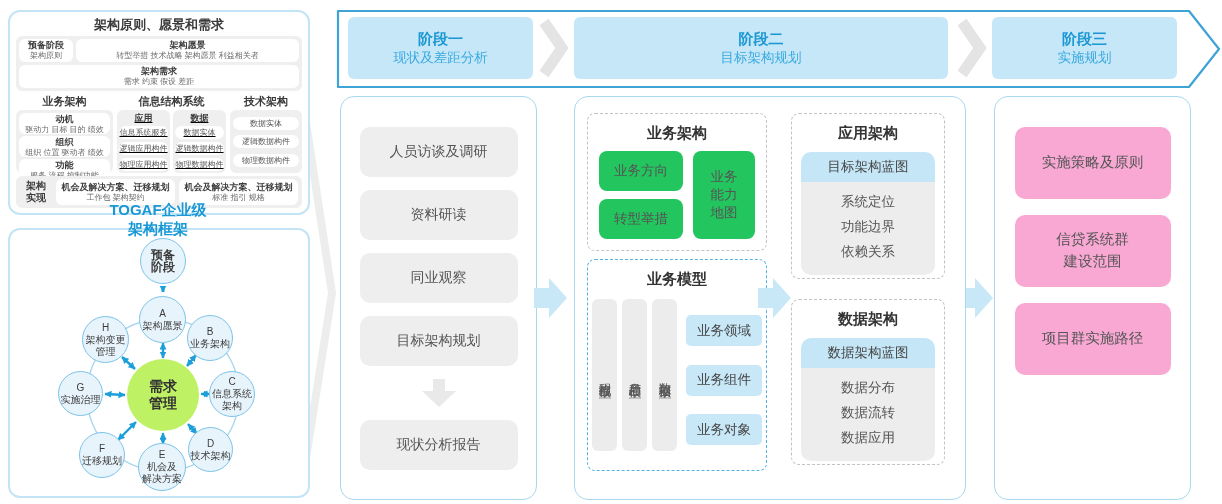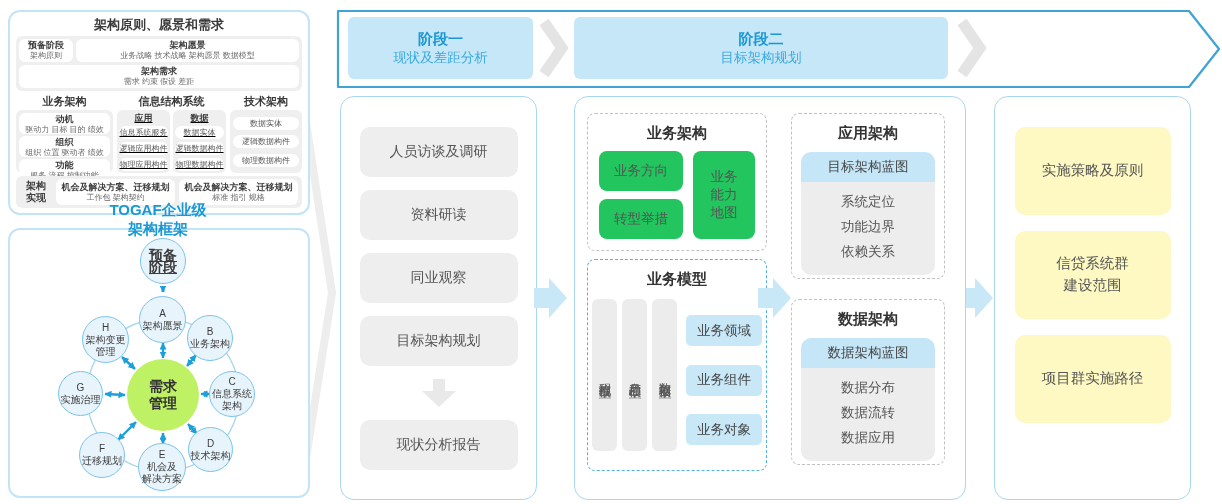--- a/index.html
+++ b/index.html
@@ -52,21 +52,21 @@
     left:8px; top:228px; width:302px; height:270px;
     border:2px solid #c3e4f5; border-radius:12px; z-index:2;
   }
   .adm-svg { position:absolute; left:0; top:0; }
   .circ {
     position:absolute; border-radius:50%; background:#e8f4fc; border:1.5px solid #7cc3e8;
     display:flex; align-items:center; justify-content:center; text-align:center;
     white-space:pre-line; font-size:10px; line-height:12px; color:#3c3c3c;
   }
   .center-circ { background:#bef264; border:none; font-size:14px; font-weight:bold; line-height:17px; color:#333; }
-  .c-prep { left:130px; top:8px;  width:46px; height:46px; font-weight:bold; font-size:14px;text-decoration:underline; }
+  .c-prep { left:130px; top:8px;  width:46px; height:46px; font-weight:bold; font-size:12px; }
   .c-a   { left:129px; top:66px;  width:47px; height:47px; }
   .c-b   { left:177px; top:85px;  width:46px; height:46px; }
   .c-c   { left:199px; top:141px; width:46px; height:46px; }
   .c-d   { left:178px; top:197px; width:45px; height:45px; }
   .c-e   { left:128px; top:213px; width:48px; height:48px; }
   .c-f   { left:69px;  top:202px; width:46px; height:46px; }
   .c-g   { left:48px;  top:141px; width:45px; height:45px; }
   .c-h   { left:72px;  top:86px;  width:47px; height:47px; }
   .c-req { left:117px; top:129px; width:72px; height:72px; }
 
@@ -81,21 +81,21 @@
   
   .rpanel { border:1.5px solid #a9d7ee; border-radius:14px; width:197px; height:404px; top:96px; }
   .p1 { left:340px; display:flex; flex-direction:column; align-items:center; gap:13px; padding-top:30px; }
   .p2 { left:574px; width:392px; }
   .p3 { left:994px; display:flex; flex-direction:column; align-items:center; gap:16px; padding-top:30px; }
   .stepbox {
     width:158px; height:50px; background:#eeeeee; border-radius:10px; flex:none;
     display:flex; align-items:center; justify-content:center; font-size:14px; color:#555;
   }
   .bigbox {
-    width:156px; height:88px; background:#fef9c3; border-radius:10px; flex:none;
+    width:156px; height:72px; background:#f9a8d4; border-radius:10px; flex:none;
     display:flex; align-items:center; justify-content:center; font-size:14.5px; color:#555;
     text-align:center; line-height:1.5; white-space:pre-line;
   }
   .dash { position:absolute; border:1px dashed #c2c2c2; border-radius:8px; background:#fff; }
   .dh { font-weight:bold; font-size:15px; color:#333; text-align:center; margin-top:9px; line-height:20px; }
   .biz   { left:12px;  top:16px;  width:180px; height:138px; }
   .model { left:12px;  top:162px; width:180px; height:212px; border-color:#53b2e2; }
   .appg  { left:216px; top:16px;  width:154px; height:166px; }
   .datg  { left:216px; top:202px; width:154px; height:166px; }
   .biz-grid {
@@ -134,21 +134,21 @@
     <div class="lt-title">架构原则、愿景和需求</div>
 
     <div class="gbox lt-rowA">
       <div class="lt-rowA1">
         <div class="wbox prepbox">
           <div class="wt">预备阶段</div>
           <div class="ws">架构原则</div>
         </div>
         <div class="wbox vision">
           <div class="wt">架构愿景</div>
-          <div class="ws">业务战略 技术战略 架构愿景 数据模型</div>
+          <div class="ws">转型举措 技术战略 架构愿景 利益相关者</div>
         </div>
       </div>
       <div class="wbox">
         <div class="wt">架构需求</div>
         <div class="ws">需求 约束 假设 差距</div>
       </div>
     </div>
 
     <div class="lt-rowB">
       <div class="col bcol">
@@ -270,20 +270,24 @@
   <svg class="abs" style="left:538px;top:16px;z-index:3;" width="32" height="64">
     <polyline points="6,6 24,32 6,58" fill="none" stroke="#e4e4e4" stroke-width="11"></polyline>
   </svg>
   <div class="phase-box" style="left:574px;width:374px;">
     <div class="pt">阶段二</div>
     <div class="ps">目标架构规划</div>
   </div>
   <svg class="abs" style="left:956px;top:16px;z-index:3;" width="32" height="64">
     <polyline points="6,6 24,32 6,58" fill="none" stroke="#e4e4e4" stroke-width="11"></polyline>
   </svg>
+  <div class="phase-box" style="left:992px;width:185px;">
+    <div class="pt">阶段三</div>
+    <div class="ps">实施规划</div>
+  </div>
 
   <div class="panel rpanel p1">
     <div class="stepbox">人员访谈及调研</div>
     <div class="stepbox">资料研读</div>
     <div class="stepbox">同业观察</div>
     <div class="stepbox">目标架构规划</div>
     <svg width="34" height="28" style="flex:none;">
       <path d="M11 0 H23 V12 H34 L17 28 L0 12 H11 Z" fill="#e9e9e9"></path>
     </svg>
     <div class="stepbox">现状分析报告</div>

